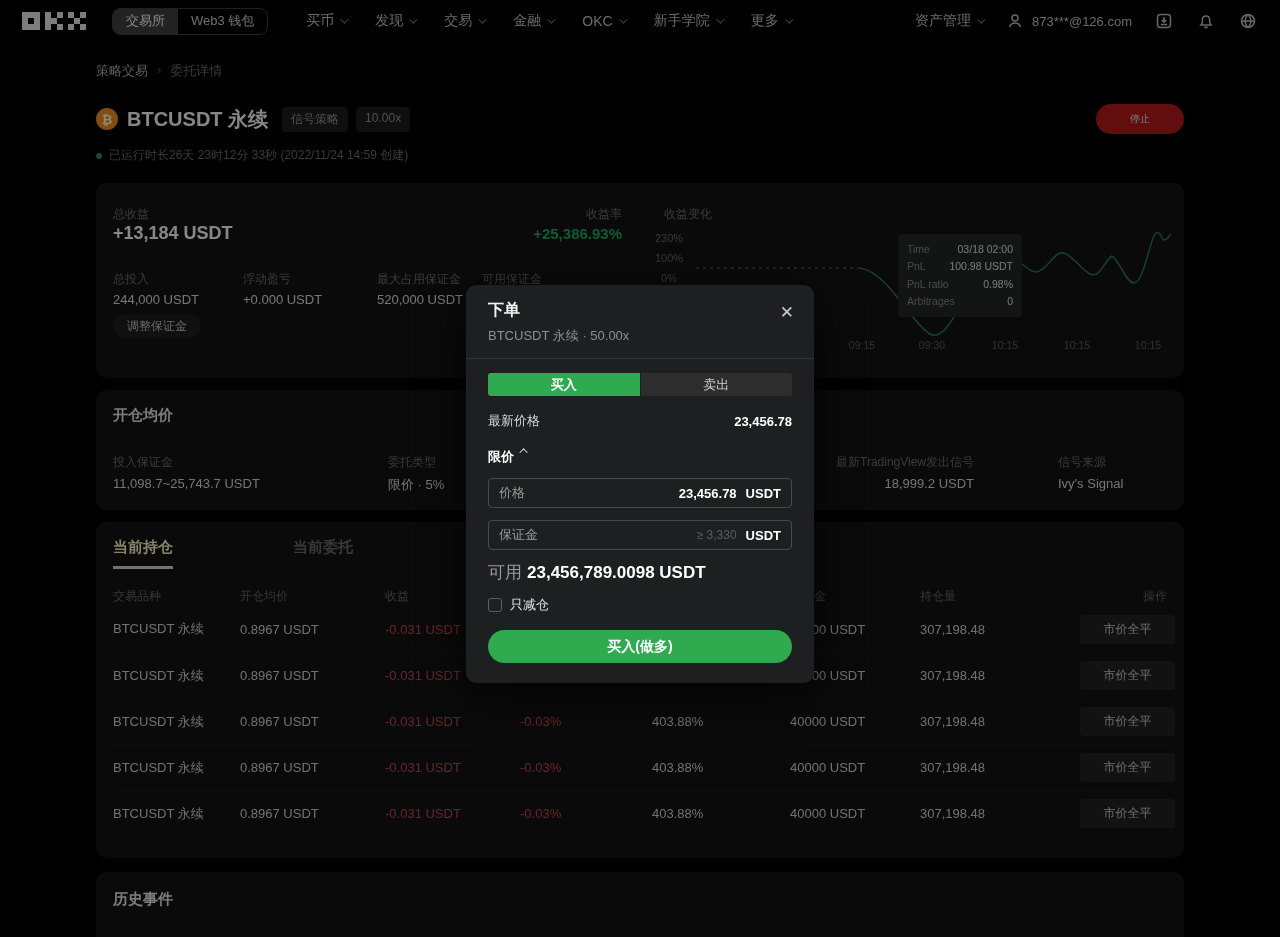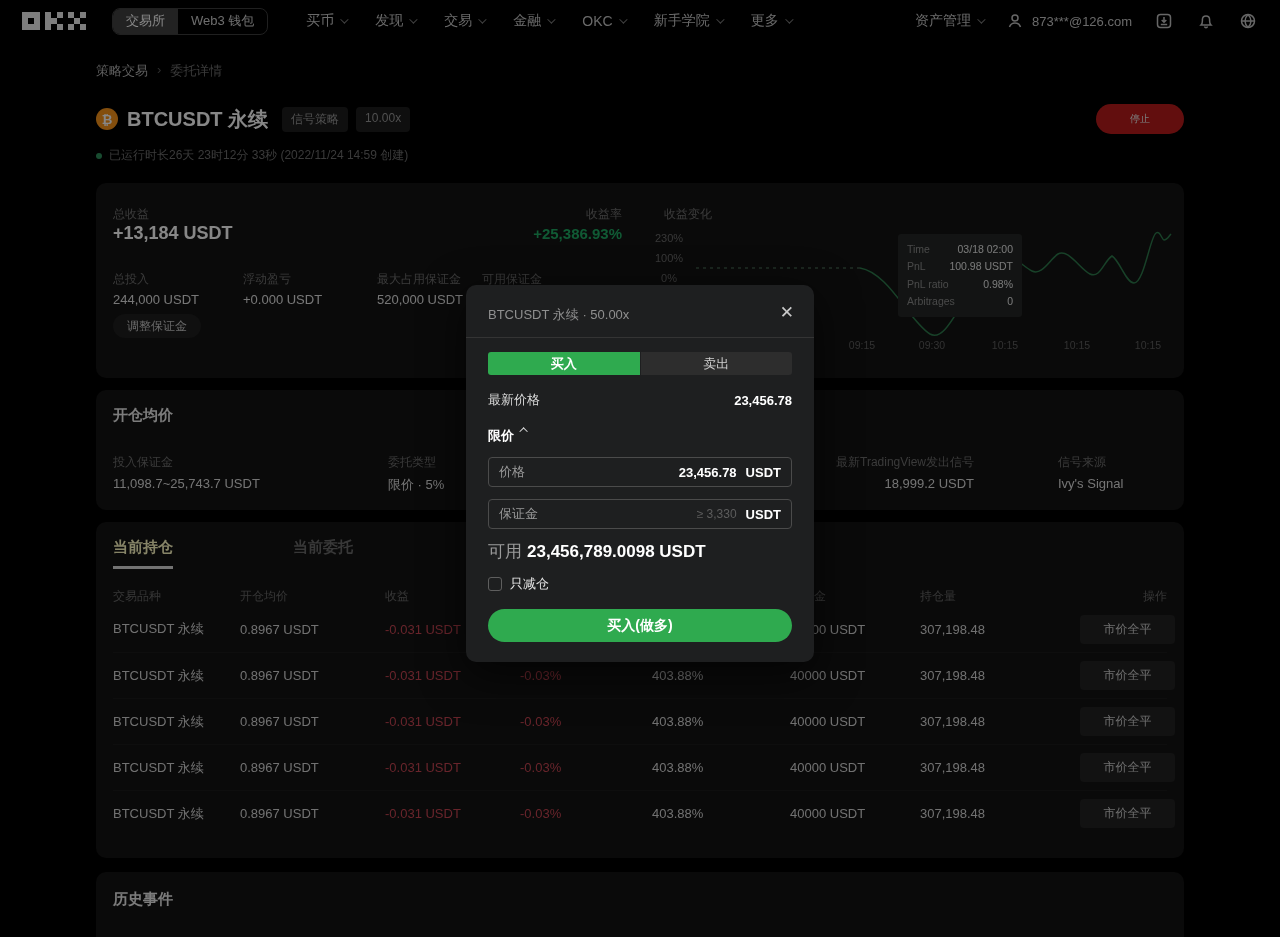--- a/index.html
+++ b/index.html
@@ -391,20 +391,21 @@
 </div>
 
 <div class="card" id="history">
   <span class="abs card-title" style="left:17px; top:18px;">历史事件</span>
 </div>
 
 <div class="dim"></div>
 
 <div class="modal">
   <div class="modal-head">
+    <div class="m-title">下单</div>
     <div class="m-sub">BTCUSDT 永续 · 50.00x</div>
     <span class="m-close">✕</span>
   </div>
   <div class="m-div"></div>
   <div class="modal-body">
     <div class="seg-tabs">
       <span class="seg-tab buy">买入</span>
       <span class="seg-tab sell">卖出</span>
     </div>
     <div class="m-row">

